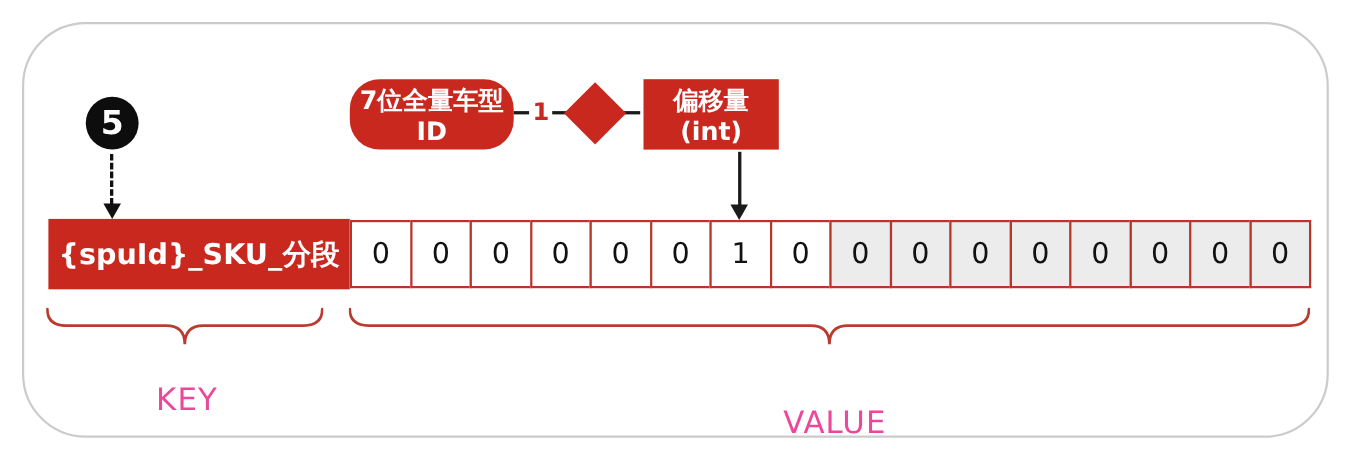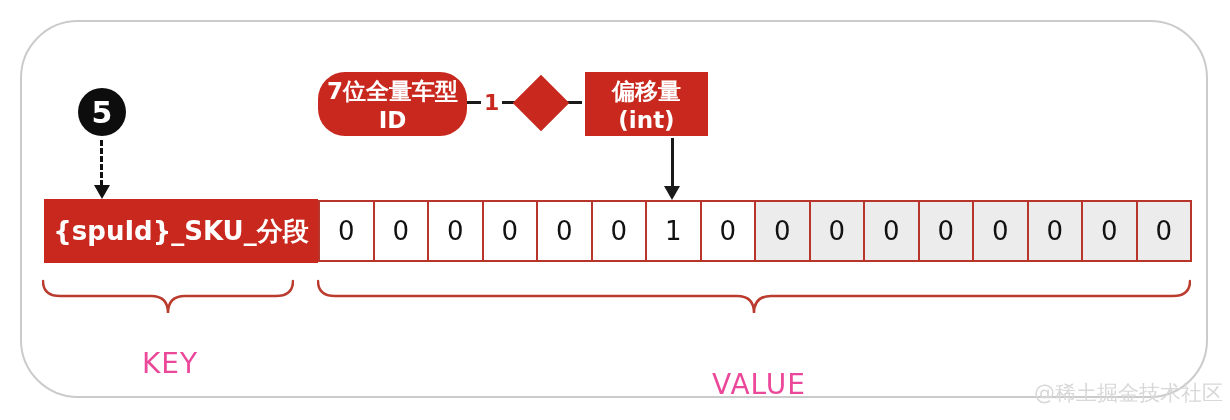--- a/index.html
+++ b/index.html
@@ -103,14 +103,13 @@
   <svg class="brace key-brace" width="252" height="42" viewBox="0 0 252 42">
     <path d="M1,3 Q1,18 18,18 L109,18 Q126,18 126,35 Q126,18 143,18 L234,18 Q251,18 251,3" fill="none" stroke="currentColor" stroke-width="2.5" stroke-linecap="round"></path>
   </svg>
   <svg class="brace value-brace" width="874" height="42" viewBox="0 0 874 42">
     <path d="M1,3 Q1,18 18,18 L420,18 Q437,18 437,35 Q437,18 454,18 L856,18 Q873,18 873,3" fill="none" stroke="currentColor" stroke-width="2.5" stroke-linecap="round"></path>
   </svg>
 
   <div class="section-label key-label">KEY</div>
   <div class="section-label value-label">VALUE</div>
 
-  <div class="watermark">@稀土掘金技术社区</div>
 </div>
 
 </body></html>

